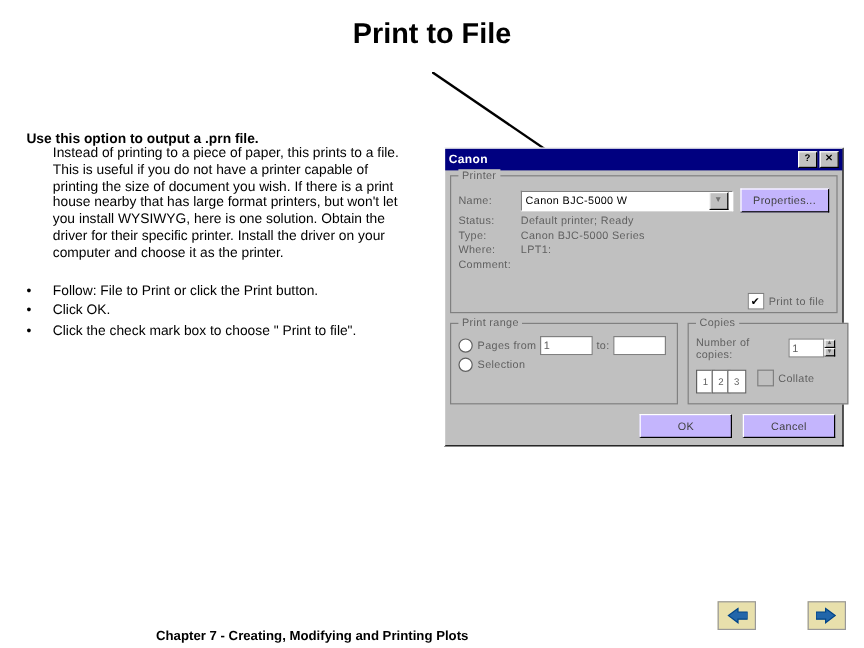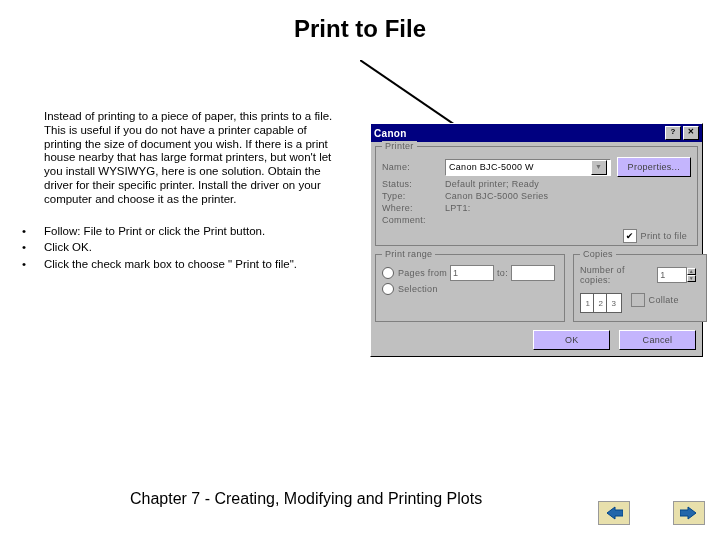--- a/index.html
+++ b/index.html
@@ -93,21 +93,21 @@
     position: relative;
   }
   .group > .legend {
     position: absolute;
     top: -6px; left: 6px;
     background: #c0c0c0;
     padding: 0 3px;
     color: #606060;
   }
   .row { display: flex; align-items: center; margin: 2px 0; }
-  .lbl { width: 63px; }
+  .lbl { width: 52px; }
   .val { color: #606060; }
   .select {
     flex: 1;
     background: #fff;
     border: 1px solid #808080;
     border-right-color:#fff; border-bottom-color:#fff;
     height: 15px;
     display: flex; align-items: center;
     padding: 0 3px;
     margin-right: 6px;
@@ -170,24 +170,24 @@
   .page-icon {
     width:14px; height:18px; background:#fff;
     border:1px solid #606060; margin-right:3px;
     position:relative; font-size:8px; text-align:center; line-height:20px;
   }
   .page-icon+.page-icon{margin-left:-6px;}
   .dlg-actions { text-align:right; padding:4px 6px 6px;margin-left:13px; }
   .dlg-actions .btn { margin-left:6px; width:55px; }
   .footer {
     position:absolute;
-    bottom:32px;
+    bottom:4px;
     left:130px;
-    font-weight:normal;
-    font-size:16px;
+    font-weight:bold;
+    font-size:11px;
   }
   .nav {
     position:absolute;
     bottom:15px;
     width:30px; height:22px;
     background:#e8e0ac;
     border:1px solid #999;
     display:flex; align-items:center; justify-content:center;
   }
   .nav.prev{ right:90px; }
@@ -198,37 +198,38 @@
 <body>
 
 <div class="page-title">Print to File</div>
 
 <svg class="arrow">
   <line x1="0" y1="0" x2="205" y2="140" stroke="#000" stroke-width="2"></line>
   <polygon points="205,140 192,128 198,140 188,138" fill="#000"></polygon>
 </svg>
 
 <div class="content">
+  <div class="lead-bold">Use this option to output a .prn file.</div>
   <div class="lead-body">Instead of printing to a piece of paper, this prints to a file. This is useful if you do not have a printer capable of printing the size of document you wish. If there is a print house nearby that has large format printers, but won't let you install WYSIWYG, here is one solution. Obtain the driver for their specific printer. Install the driver on your computer and choose it as the printer.</div>
   <ul class="bullets">
     <li>Follow: File to Print or click the Print button.</li>
     <li>Click OK.</li>
     <li>Click the check mark box to choose " Print to file".</li>
   </ul>
 </div>
 
 <div class="dialog">
   <div class="titlebar">
     <span>Canon</span>
     <span class="spacer"></span>
     <span class="tbtn">?</span>
     <span class="tbtn">✕</span>
   </div>
 
-  <div class="group" style="padding-bottom:18px">
+  <div class="group" style="padding-bottom:33px">
     <span class="legend">Printer</span>
     <div class="row">
       <span class="lbl">Name:</span>
       <div class="select">
         <span>Canon BJC-5000 W</span>
         <span class="dd">▼</span>
       </div>
       <span class="btn">Properties...</span>
     </div>
     <div class="row">

